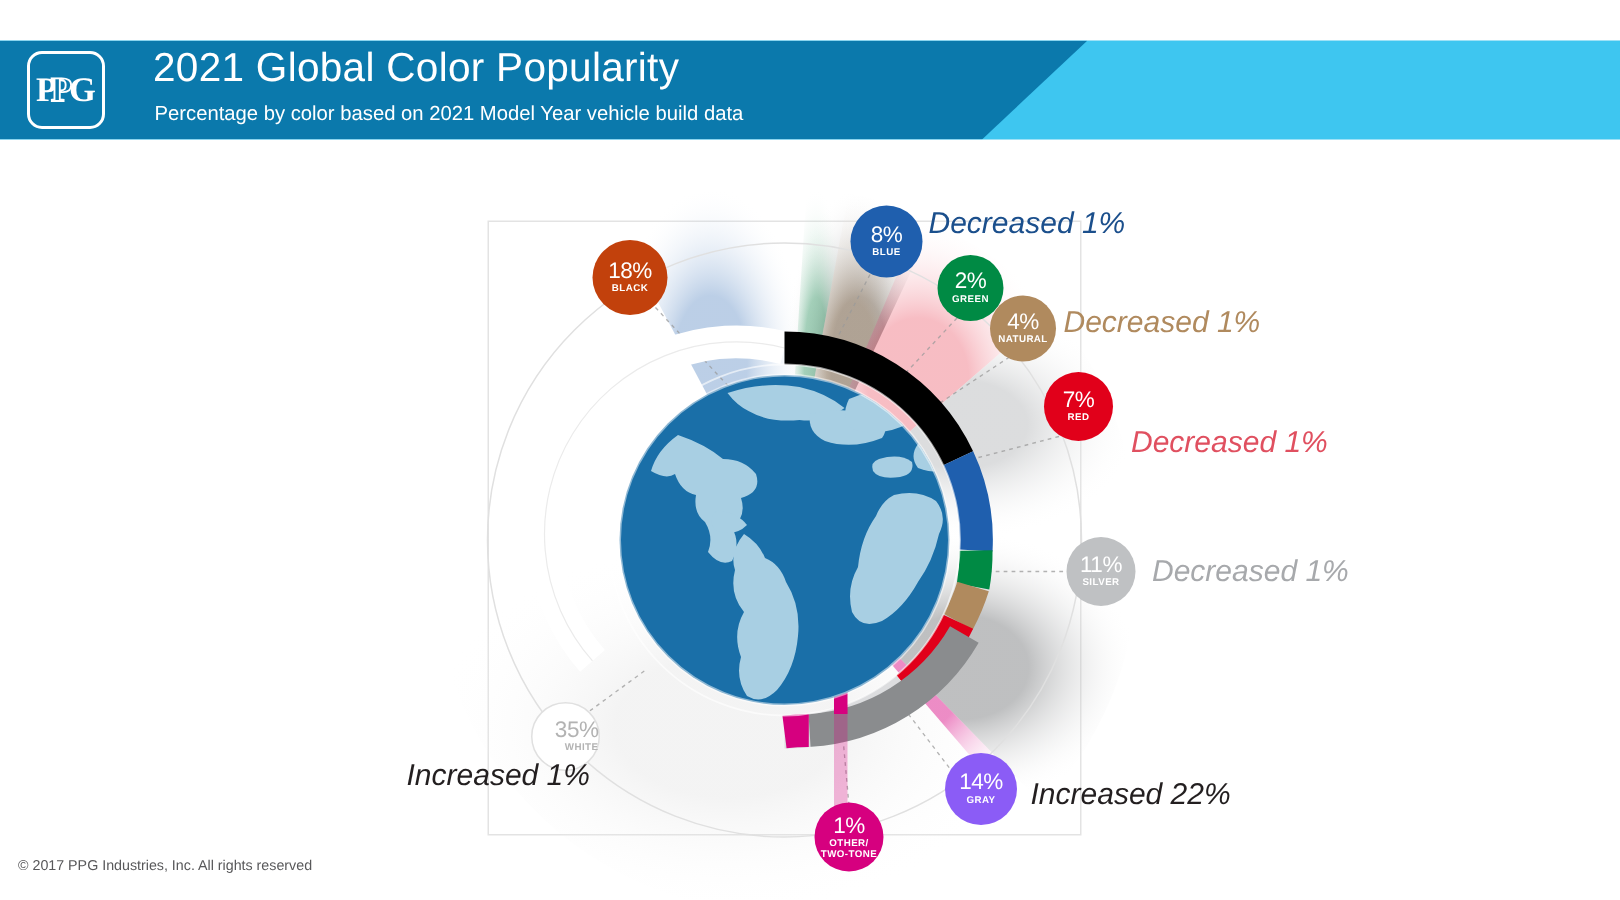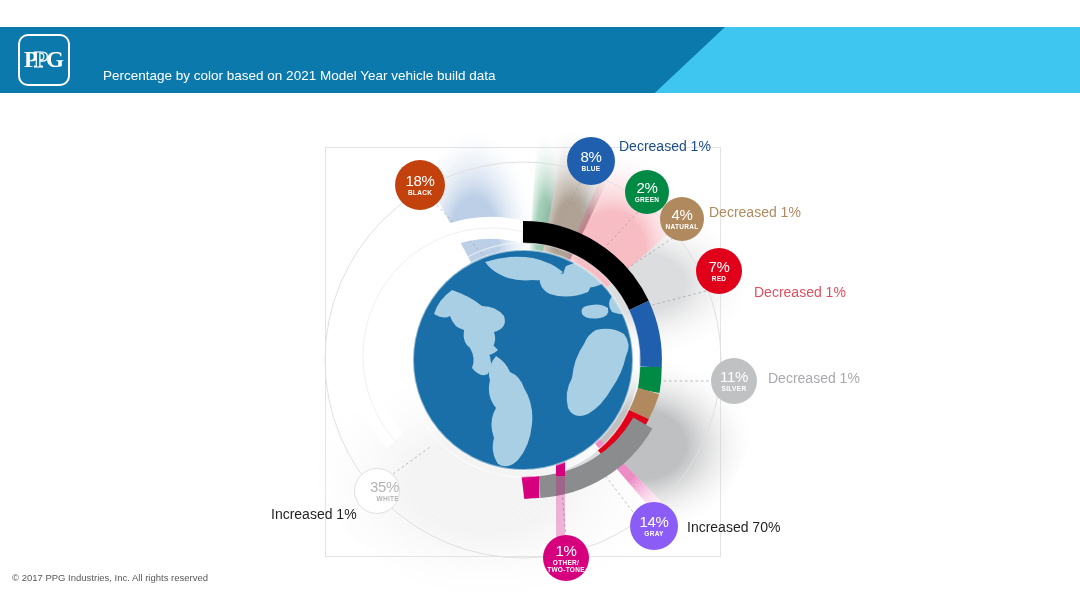--- a/index.html
+++ b/index.html
@@ -65,37 +65,38 @@
     border-radius:50%;
     display:flex;flex-direction:column;align-items:center;justify-content:center;
     box-sizing:border-box;
     line-height:1;
   }
   .badge .pct{font-size:15px;font-weight:400;letter-spacing:-.3px;}
   .badge .nm{font-size:6.5px;font-weight:bold;letter-spacing:.3px;margin-top:2px;text-align:center;line-height:1.05;}
 
   
   .change-label{
-    position:absolute;font-size:14px;font-weight:400;white-space:nowrap;
+    position:absolute;font-size:20px;font-weight:400;white-space:nowrap;font-style:italic;
   }
 </style>
 </head>
 <body>
 
 <div id="header-banner">
   <div id="header-dark"></div>
 
   <div id="ppg-logo">
     <svg width="40" height="26" viewBox="0 0 40 26">
       <text x="0" y="20" font-family="Liberation Serif, serif" font-size="23" font-weight="bold" fill="#ffffff">P</text>
       <text x="10" y="20" font-family="Liberation Serif, serif" font-size="23" font-weight="bold" fill="#0b79ac" stroke="#ffffff" stroke-width="1.2">P</text>
       <text x="22" y="20" font-family="Liberation Serif, serif" font-size="23" font-weight="bold" fill="#ffffff">G</text>
     </svg>
   </div>
 
+  <div id="header-title">2021 Global Color Popularity</div>
   <div id="header-subtitle">Percentage by color based on 2021 Model Year vehicle build data</div>
 </div>
 
 <div id="chart-frame"></div>
 
 <svg id="chart-canvas" viewBox="0 0 1080 600" xmlns="http://www.w3.org/2000/svg">
   <defs>
 
     <radialGradient id="g-black" cx="50%" cy="50%" r="50%">
       <stop offset="38%" stop-color="#6e6e70" stop-opacity="0.55"></stop>
@@ -263,21 +264,21 @@
 <div class="badge" style="left:711px;top:358px;width:46px;height:46px;background:#bfc1c3;color:#ffffff;">
   <span class="pct">11%</span>
   <span class="nm">SILVER</span>
 </div>
 <div class="change-label" style="left:768px;top:370px;color:#a7a9ac;">Decreased 1%</div>
 
 <div class="badge" style="left:630px;top:502px;width:48px;height:48px;background:#8b5cf6;color:#ffffff;">
   <span class="pct">14%</span>
   <span class="nm">GRAY</span>
 </div>
-<div class="change-label" style="left:687px;top:519px;color:#231f20;">Increased 70%</div>
+<div class="change-label" style="left:687px;top:519px;color:#231f20;">Increased 22%</div>
 
 <div class="badge" style="left:543px;top:535px;width:46px;height:46px;background:#d6007f;color:#ffffff;">
   <span class="pct">1%</span>
   <span class="nm">OTHER/ TWO-TONE</span>
 </div>
 
 <div class="badge" style="left:354px;top:468px;width:46px;height:46px;background:#ffffff;color:#b3b3b3;border:1px solid #e0e0e0;align-items:flex-end;">
   <span class="pct">35%</span>
   <span class="nm">WHITE</span>
 </div>

